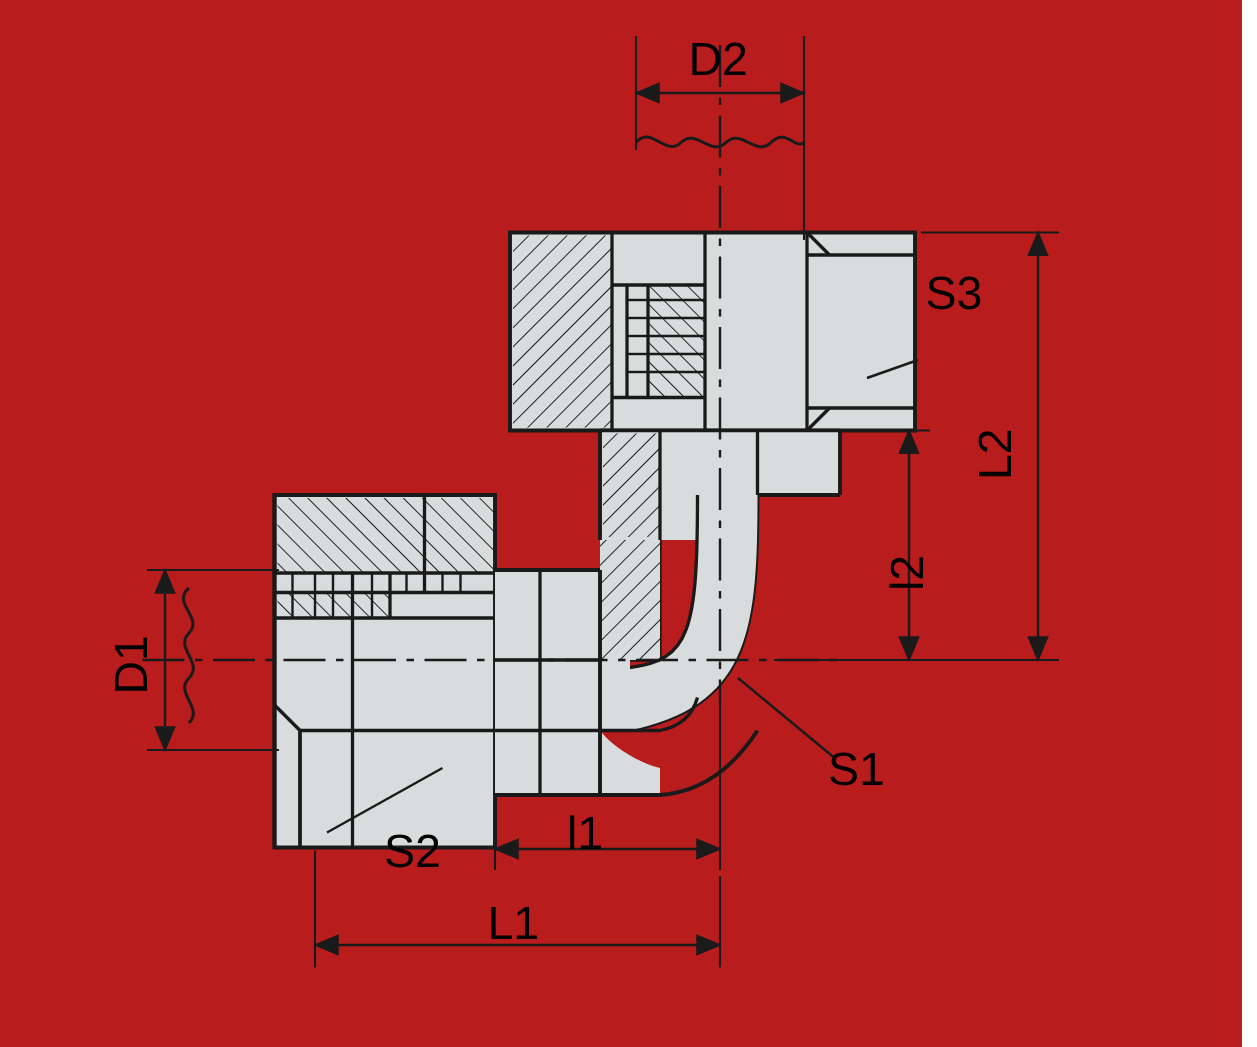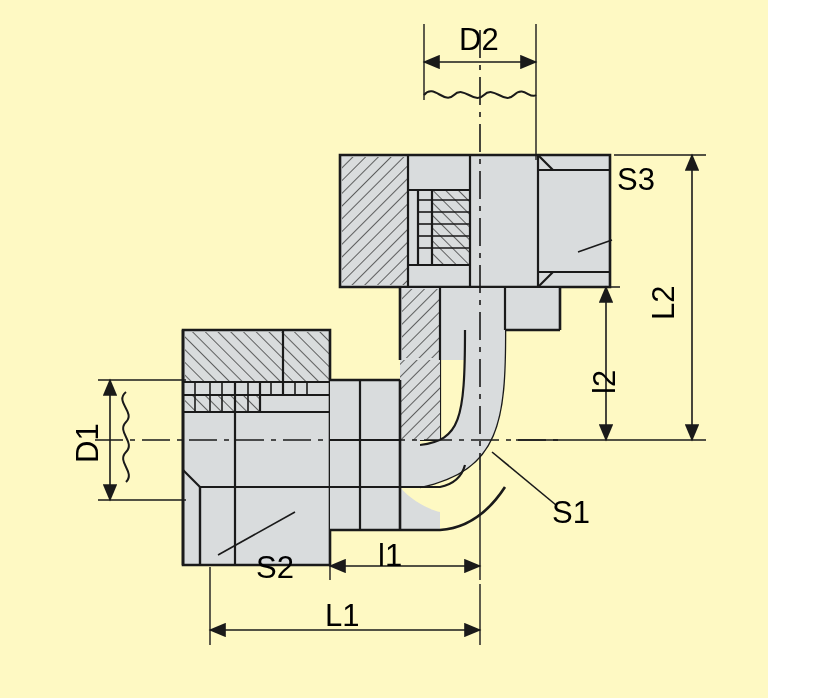--- a/index.html
+++ b/index.html
@@ -5,23 +5,23 @@
   html, body {
     margin: 0;
     padding: 0;
     background: #ffffff;
   }
   body {
     font-family: "Liberation Sans", sans-serif;
   }
   #page {
     position: relative;
-    width: 768px;
+    width: 828px;
     height: 698px;
-    background: #fef9c3;
+    background: #b91c1c;
     overflow: hidden;
   }
   #drawing {
     position: absolute;
     left: 0;
     top: 0;
     width: 838px;
     height: 698px;
   }
   .dim-label {
@@ -194,21 +194,21 @@
     </g>
 
     <g>
       <line x1="612" y1="240" x2="578" y2="252" stroke="#1a1a1a" stroke-width="1.6"></line>
       <line x1="556" y1="505" x2="492" y2="452" stroke="#1a1a1a" stroke-width="1.6"></line>
       <line x1="218" y1="555" x2="295" y2="512" stroke="#1a1a1a" stroke-width="1.6"></line>
     </g>
   </svg>
 
   <div class="dim-label" style="left:459px; top:24px;">D2</div>
-  <div class="dim-label" style="left:617px; top:164px;">S3</div>
+  <div class="dim-label" style="left:617px; top:180px;">S3</div>
   <div class="dim-label rot90" style="left:648px; top:320px;">L2</div>
   <div class="dim-label rot90" style="left:589px; top:394px;">l2</div>
   <div class="dim-label rot90" style="left:72px; top:463px;">D1</div>
   <div class="dim-label" style="left:224px; top:552px;margin-left:32px;">S2</div>
   <div class="dim-label" style="left:552px; top:497px;">S1</div>
   <div class="dim-label" style="left:378px; top:540px;">l1</div>
   <div class="dim-label" style="left:325px; top:600px;">L1</div>
 
 </div>
 

